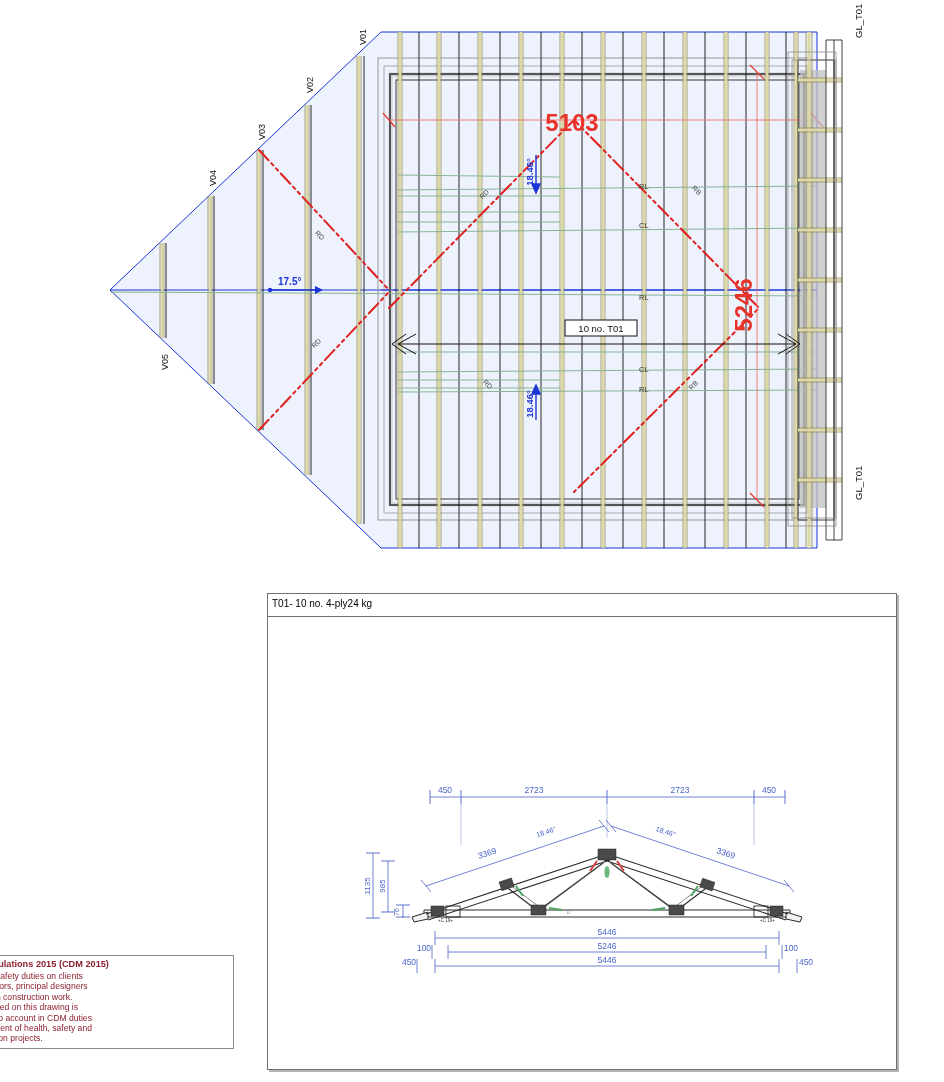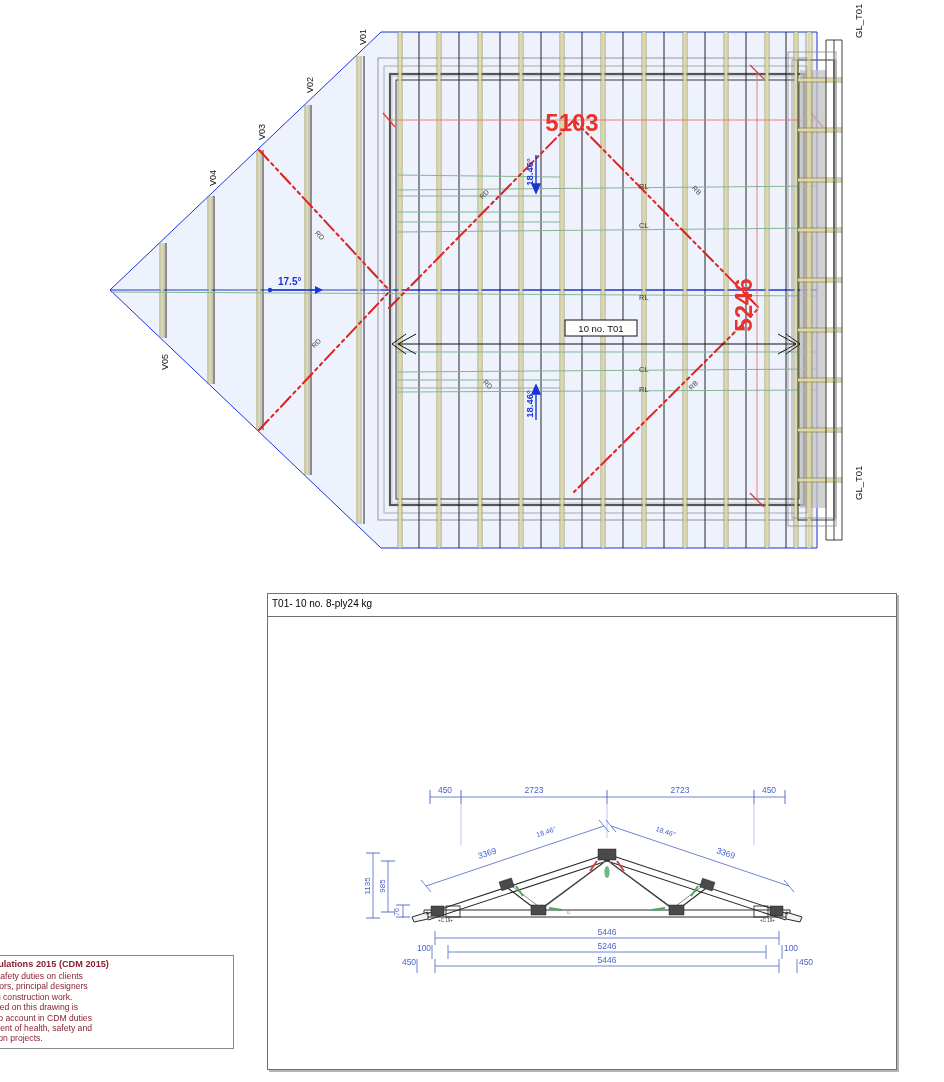--- a/index.html
+++ b/index.html
@@ -333,21 +333,21 @@
       <text x="533" y="404" font-size="9.5" font-weight="bold" fill="#1a34d8" transform="rotate(-90 533 404)" text-anchor="middle">18.46°</text>
     </g>
 
     <g>
       <rect x="565" y="320" width="72" height="16" fill="#ffffff" stroke="#111" stroke-width="1"></rect>
       <text x="601" y="332" font-size="9.5" fill="#111" text-anchor="middle" font-family="Liberation Sans, sans-serif">10 no. T01</text>
     </g>
   </svg>
 
   <div class="detail-panel">
-    <div class="detail-title">T01- 10 no. 8-ply24 kg</div>
+    <div class="detail-title">T01- 10 no. 4-ply24 kg</div>
     <div class="detail-title-rule"></div>
   </div>
 
   <svg class="layer" viewBox="0 0 944 1082">
 
     <g stroke="#4a63c8" stroke-width="0.8" fill="none">
       <line x1="430" y1="797" x2="785" y2="797"></line>
       <g stroke-width="0.9">
         <line x1="430" y1="790" x2="430" y2="804"></line>
         <line x1="461" y1="790" x2="461" y2="804"></line>

